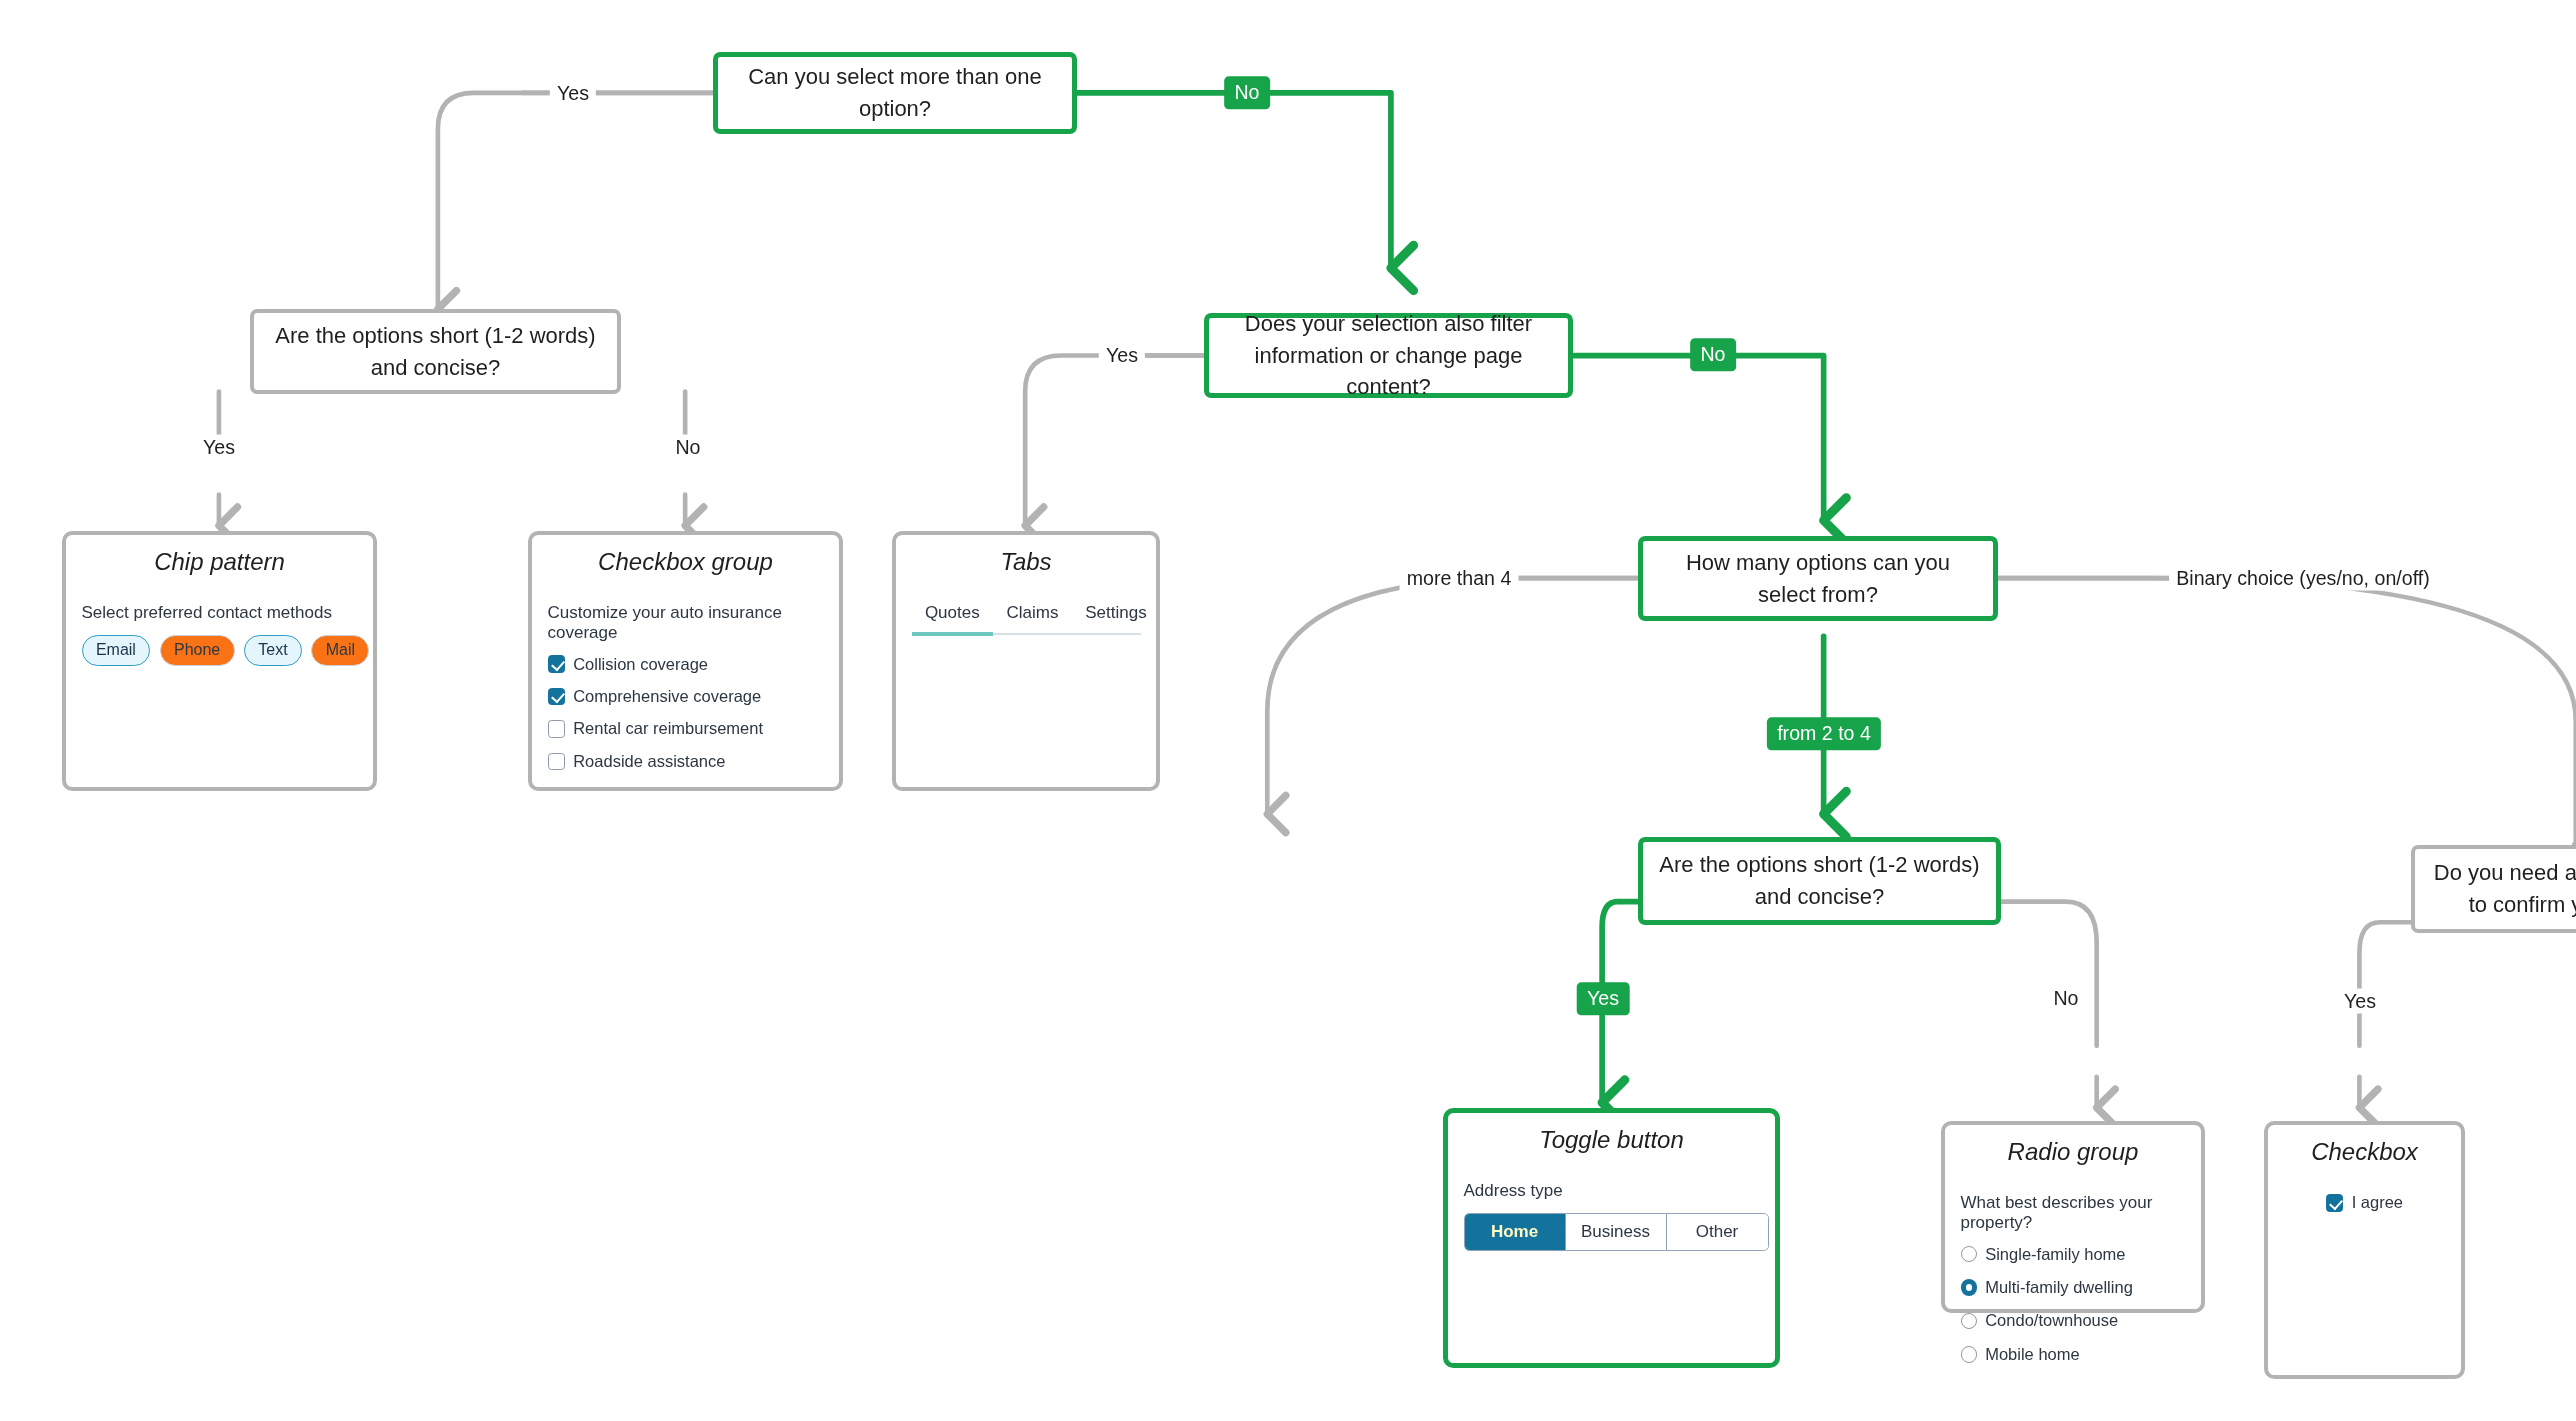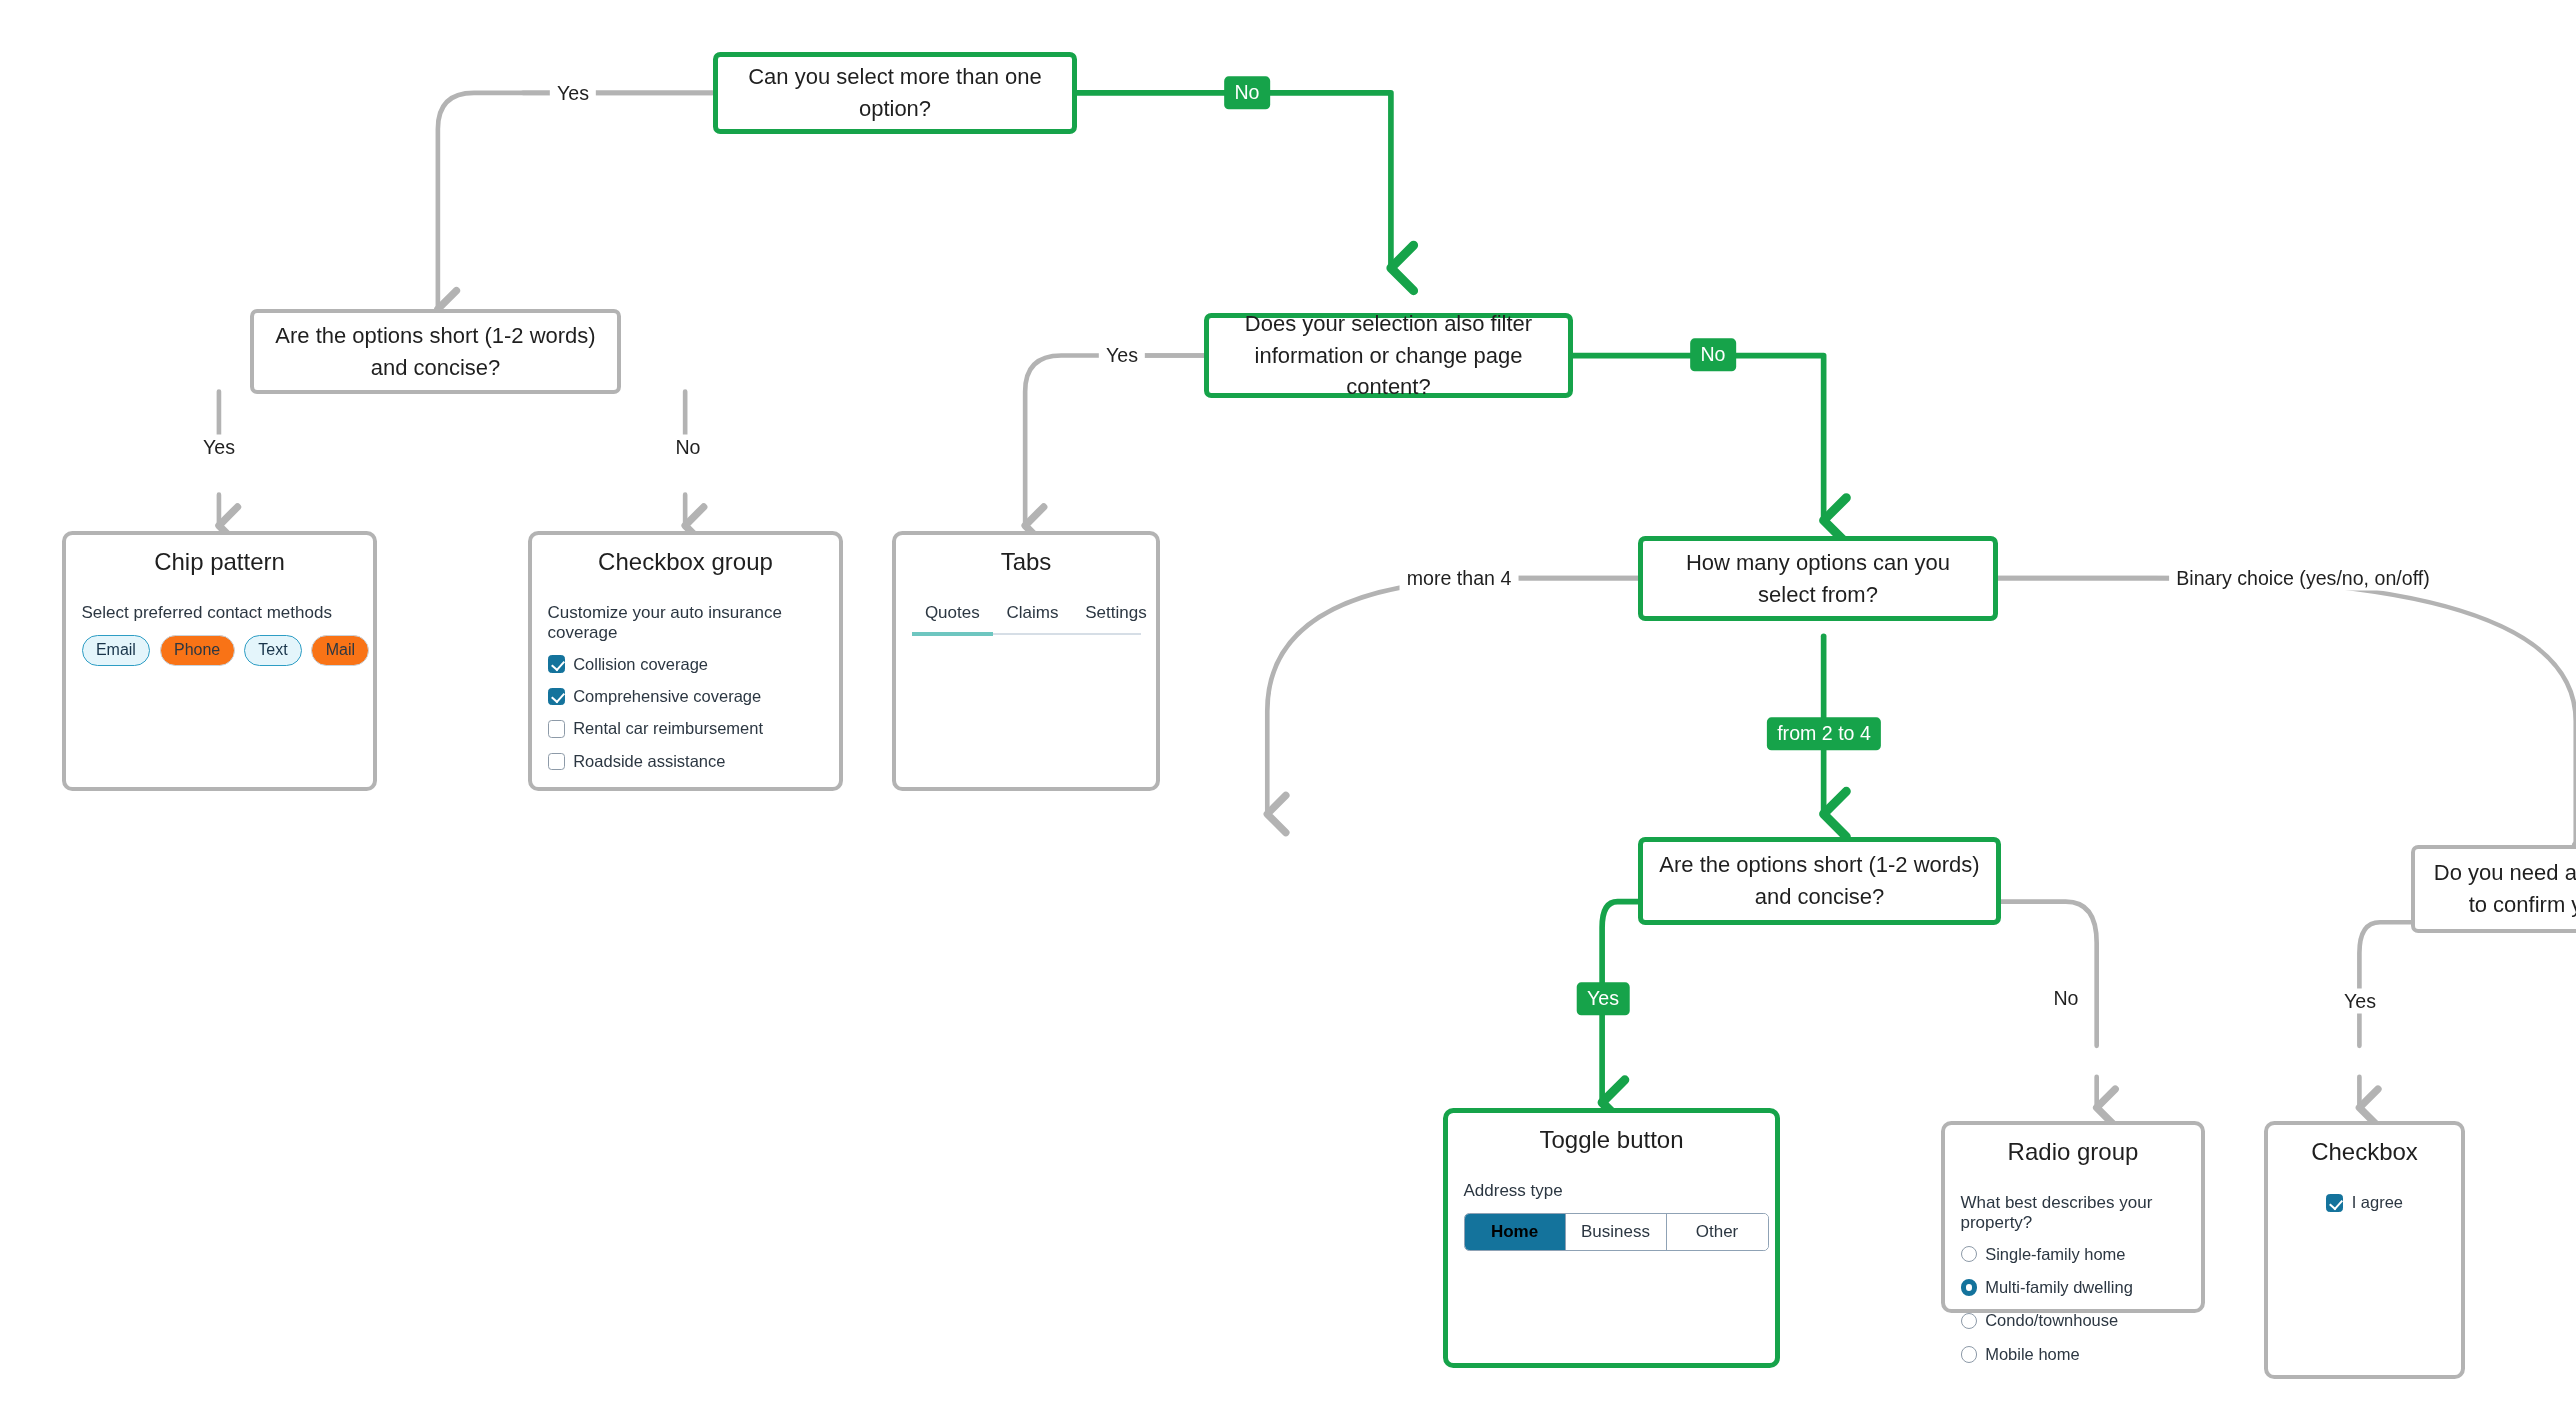--- a/index.html
+++ b/index.html
@@ -36,20 +36,21 @@
     border-radius:10.3px;
     padding:13.4px 15.5px;
   }
   .card.active { border-color:#16a34a; border-width:5.7px; }
   .card-title {
     text-align:center;
     font-size:24px;
     color:#1f1f1f;
     margin-bottom:27px;
     white-space:nowrap;
+    font-style:italic;
   }
   .card-label {
     font-size:17px;
     color:#2c3742;
     margin-bottom:11.3px;
   }
 
   
   .elabel {
     position:absolute;
@@ -130,21 +131,21 @@
     transform:translateY(-70%) rotate(45deg);
   }
 
   
   .tbg { display:flex; border:1.5px solid #8fa2b5; border-radius:5.2px; overflow:hidden; width:fit-content; }
   .tbg-seg {
     font-size:17px; padding:8.2px 0; width:101px; text-align:center;
     background:#fff; color:#2c3742; border-right:1.5px solid #8fa2b5;
   }
   .tbg-seg:last-child { border-right:none; }
-  .tbg-seg.active { background:#14739c; color:#000000; font-weight:bold; }
+  .tbg-seg.active { background:#14739c; color:#fef9c3; font-weight:bold; }
 </style>
 </head>
 <body>
 
 <div id="canvas">
 
   <svg id="edges" viewBox="0 0 5742 2760" xmlns="http://www.w3.org/2000/svg">
     <defs>
       <marker id="ag" markerWidth="10" markerHeight="10" refX="5" refY="5" orient="auto" markerUnits="strokeWidth">
         <path d="M1,1 L5,5 L9,1" fill="none" stroke="#b3b3b3" stroke-width="1.6" stroke-linecap="round" stroke-linejoin="round"></path>

